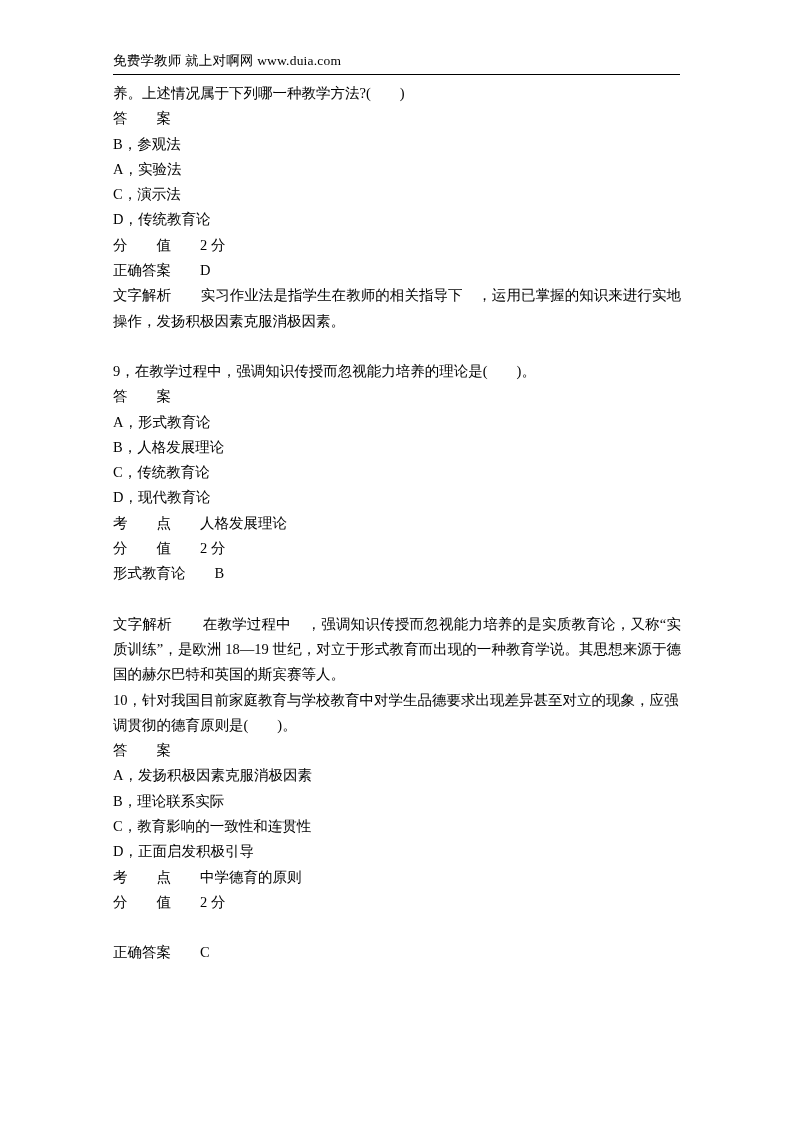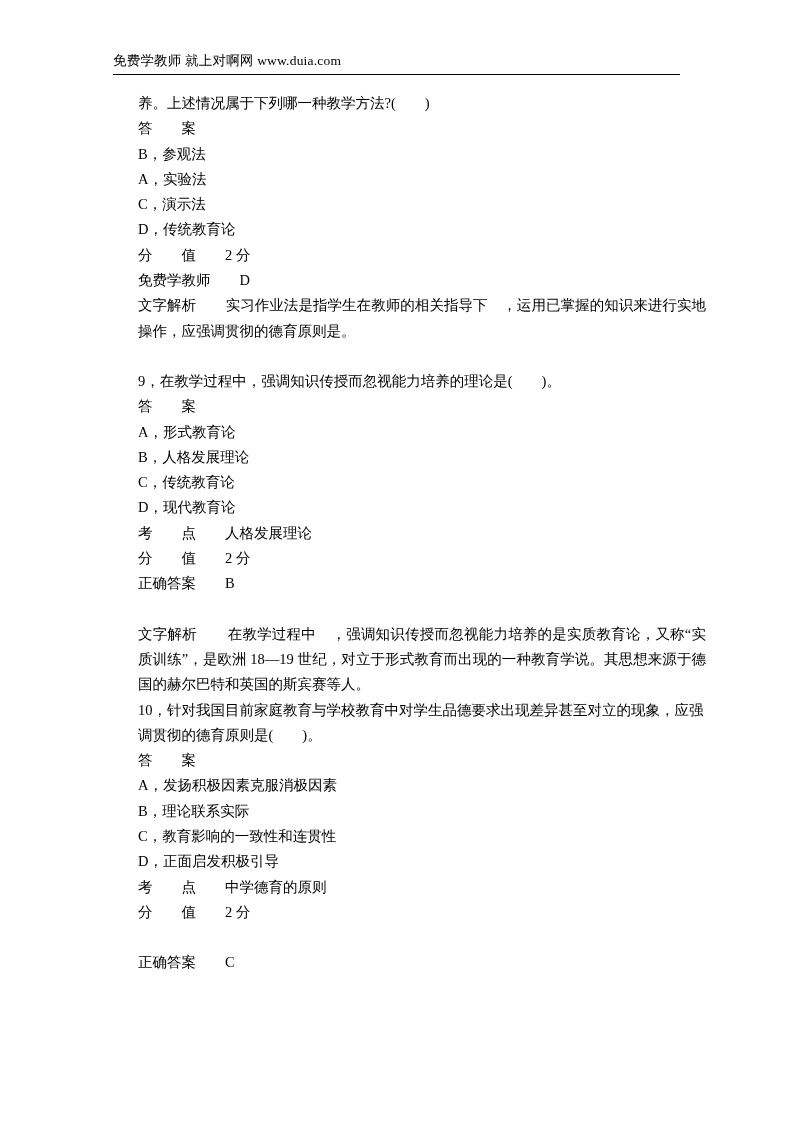--- a/index.html
+++ b/index.html
@@ -34,24 +34,23 @@
     letter-spacing: 0.2px;
     white-space: nowrap;
   }
   .header .rule {
     margin-top: 4px;
     border-bottom: 1px solid #000;
     width: 100%;
   }
   .content {
     position: absolute;
-    top: 91px;
+    top: 81px;
     left: 113px;
     width: 568px;
-    margin-left: 25px;
   }
   .line {
     font-size: 14.5px;
     line-height: 25.3px;
     white-space: pre-wrap;
     word-break: break-all;
   }
   .para {
     font-size: 14.5px;
     line-height: 25.3px;
@@ -74,35 +73,35 @@
   </div>
 
   <div class="content">
     <div class="line">养。上述情况属于下列哪一种教学方法?(        )</div>
     <div class="line">答        案</div>
     <div class="line">B，参观法</div>
     <div class="line">A，实验法</div>
     <div class="line">C，演示法</div>
     <div class="line">D，传统教育论</div>
     <div class="line">分        值        2 分</div>
-    <div class="line">免费学教师        D</div>
-    <div class="para">文字解析        实习作业法是指学生在教师的相关指导下    ，运用已掌握的知识来进行实地操作，应强调贯彻的德育原则是。</div>
+    <div class="line">正确答案        D</div>
+    <div class="para">文字解析        实习作业法是指学生在教师的相关指导下    ，运用已掌握的知识来进行实地操作，发扬积极因素克服消极因素。</div>
 
     <div class="gap-block"></div>
 
     <div class="line"></div>
     <div class="line">9，在教学过程中，强调知识传授而忽视能力培养的理论是(        )。</div>
     <div class="line">答        案</div>
     <div class="line">A，形式教育论</div>
     <div class="line">B，人格发展理论</div>
     <div class="line">C，传统教育论</div>
     <div class="line">D，现代教育论</div>
     <div class="line">考        点        人格发展理论</div>
     <div class="line">分        值        2 分</div>
-    <div class="para">正确答案        B</div>
+    <div class="para">形式教育论        B</div>
 
     <div class="gap-block"></div>
 
     <div class="para">文字解析        在教学过程中    ，强调知识传授而忽视能力培养的是实质教育论，又称“实质训练”，是欧洲 18—19 世纪，对立于形式教育而出现的一种教育学说。其思想来源于德国的赫尔巴特和英国的斯宾赛等人。</div>
     <div class="line"></div>
     <div class="line">10，针对我国目前家庭教育与学校教育中对学生品德要求出现差异甚至对立的现象，应强调贯彻的德育原则是(        )。</div>
     <div class="line">答        案</div>
     <div class="line">A，发扬积极因素克服消极因素</div>
     <div class="line">B，理论联系实际</div>
     <div class="line">C，教育影响的一致性和连贯性</div>

